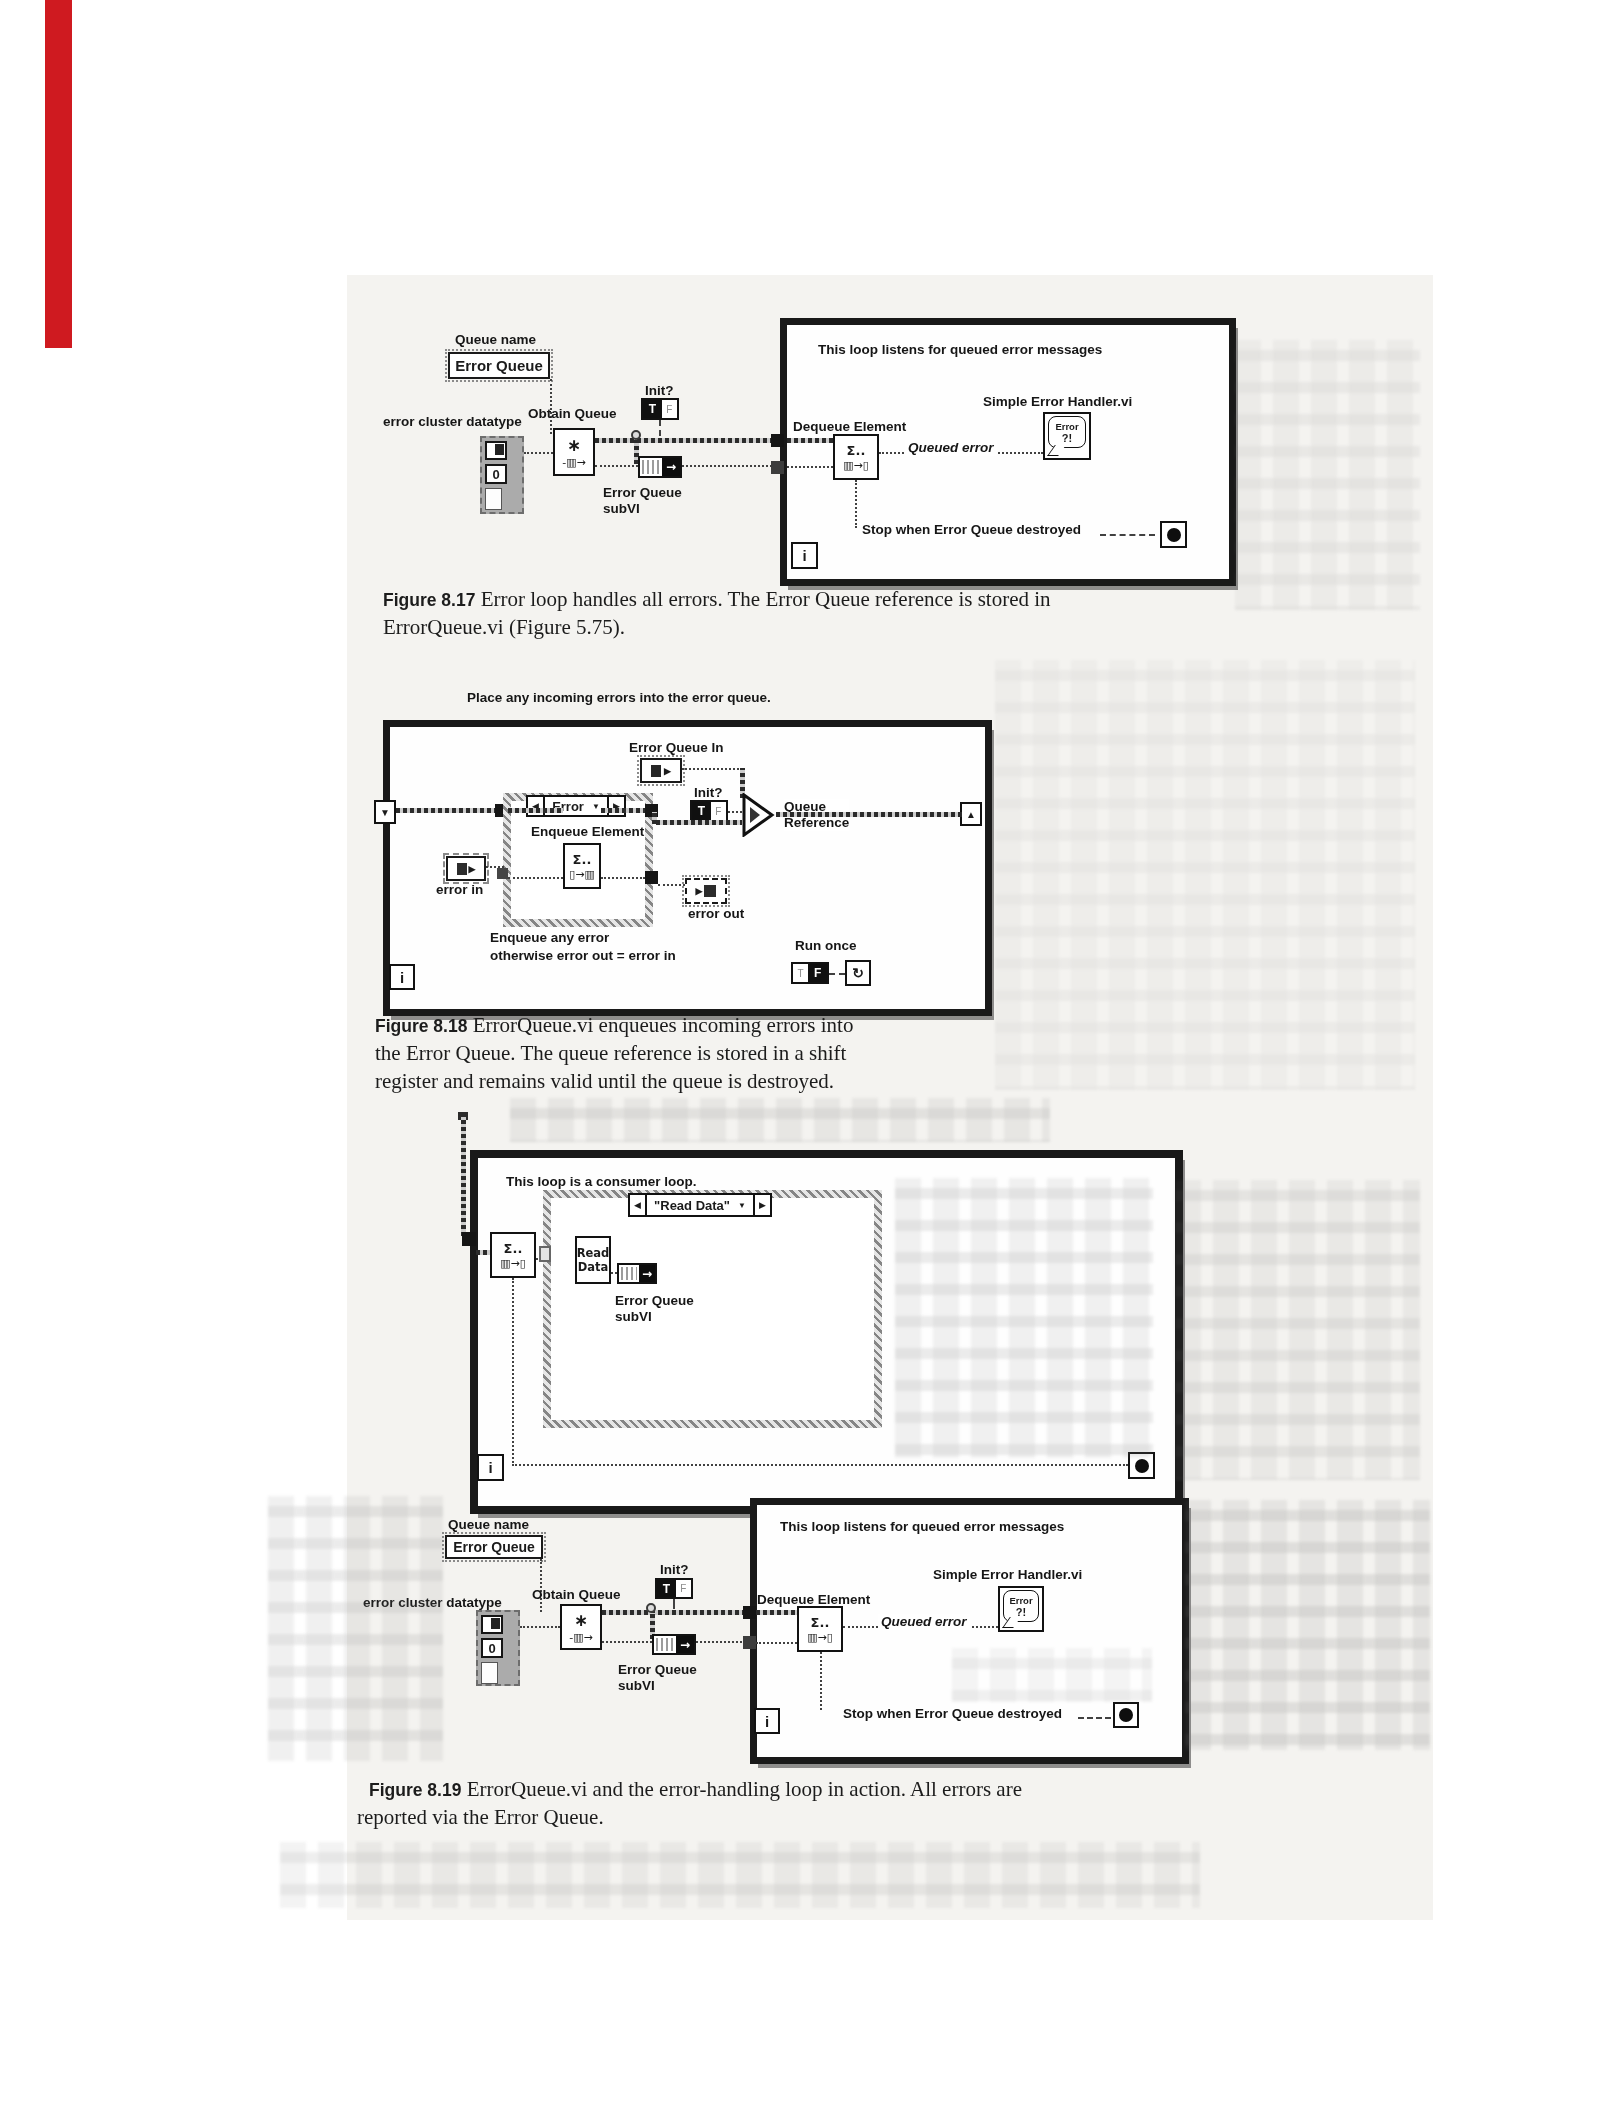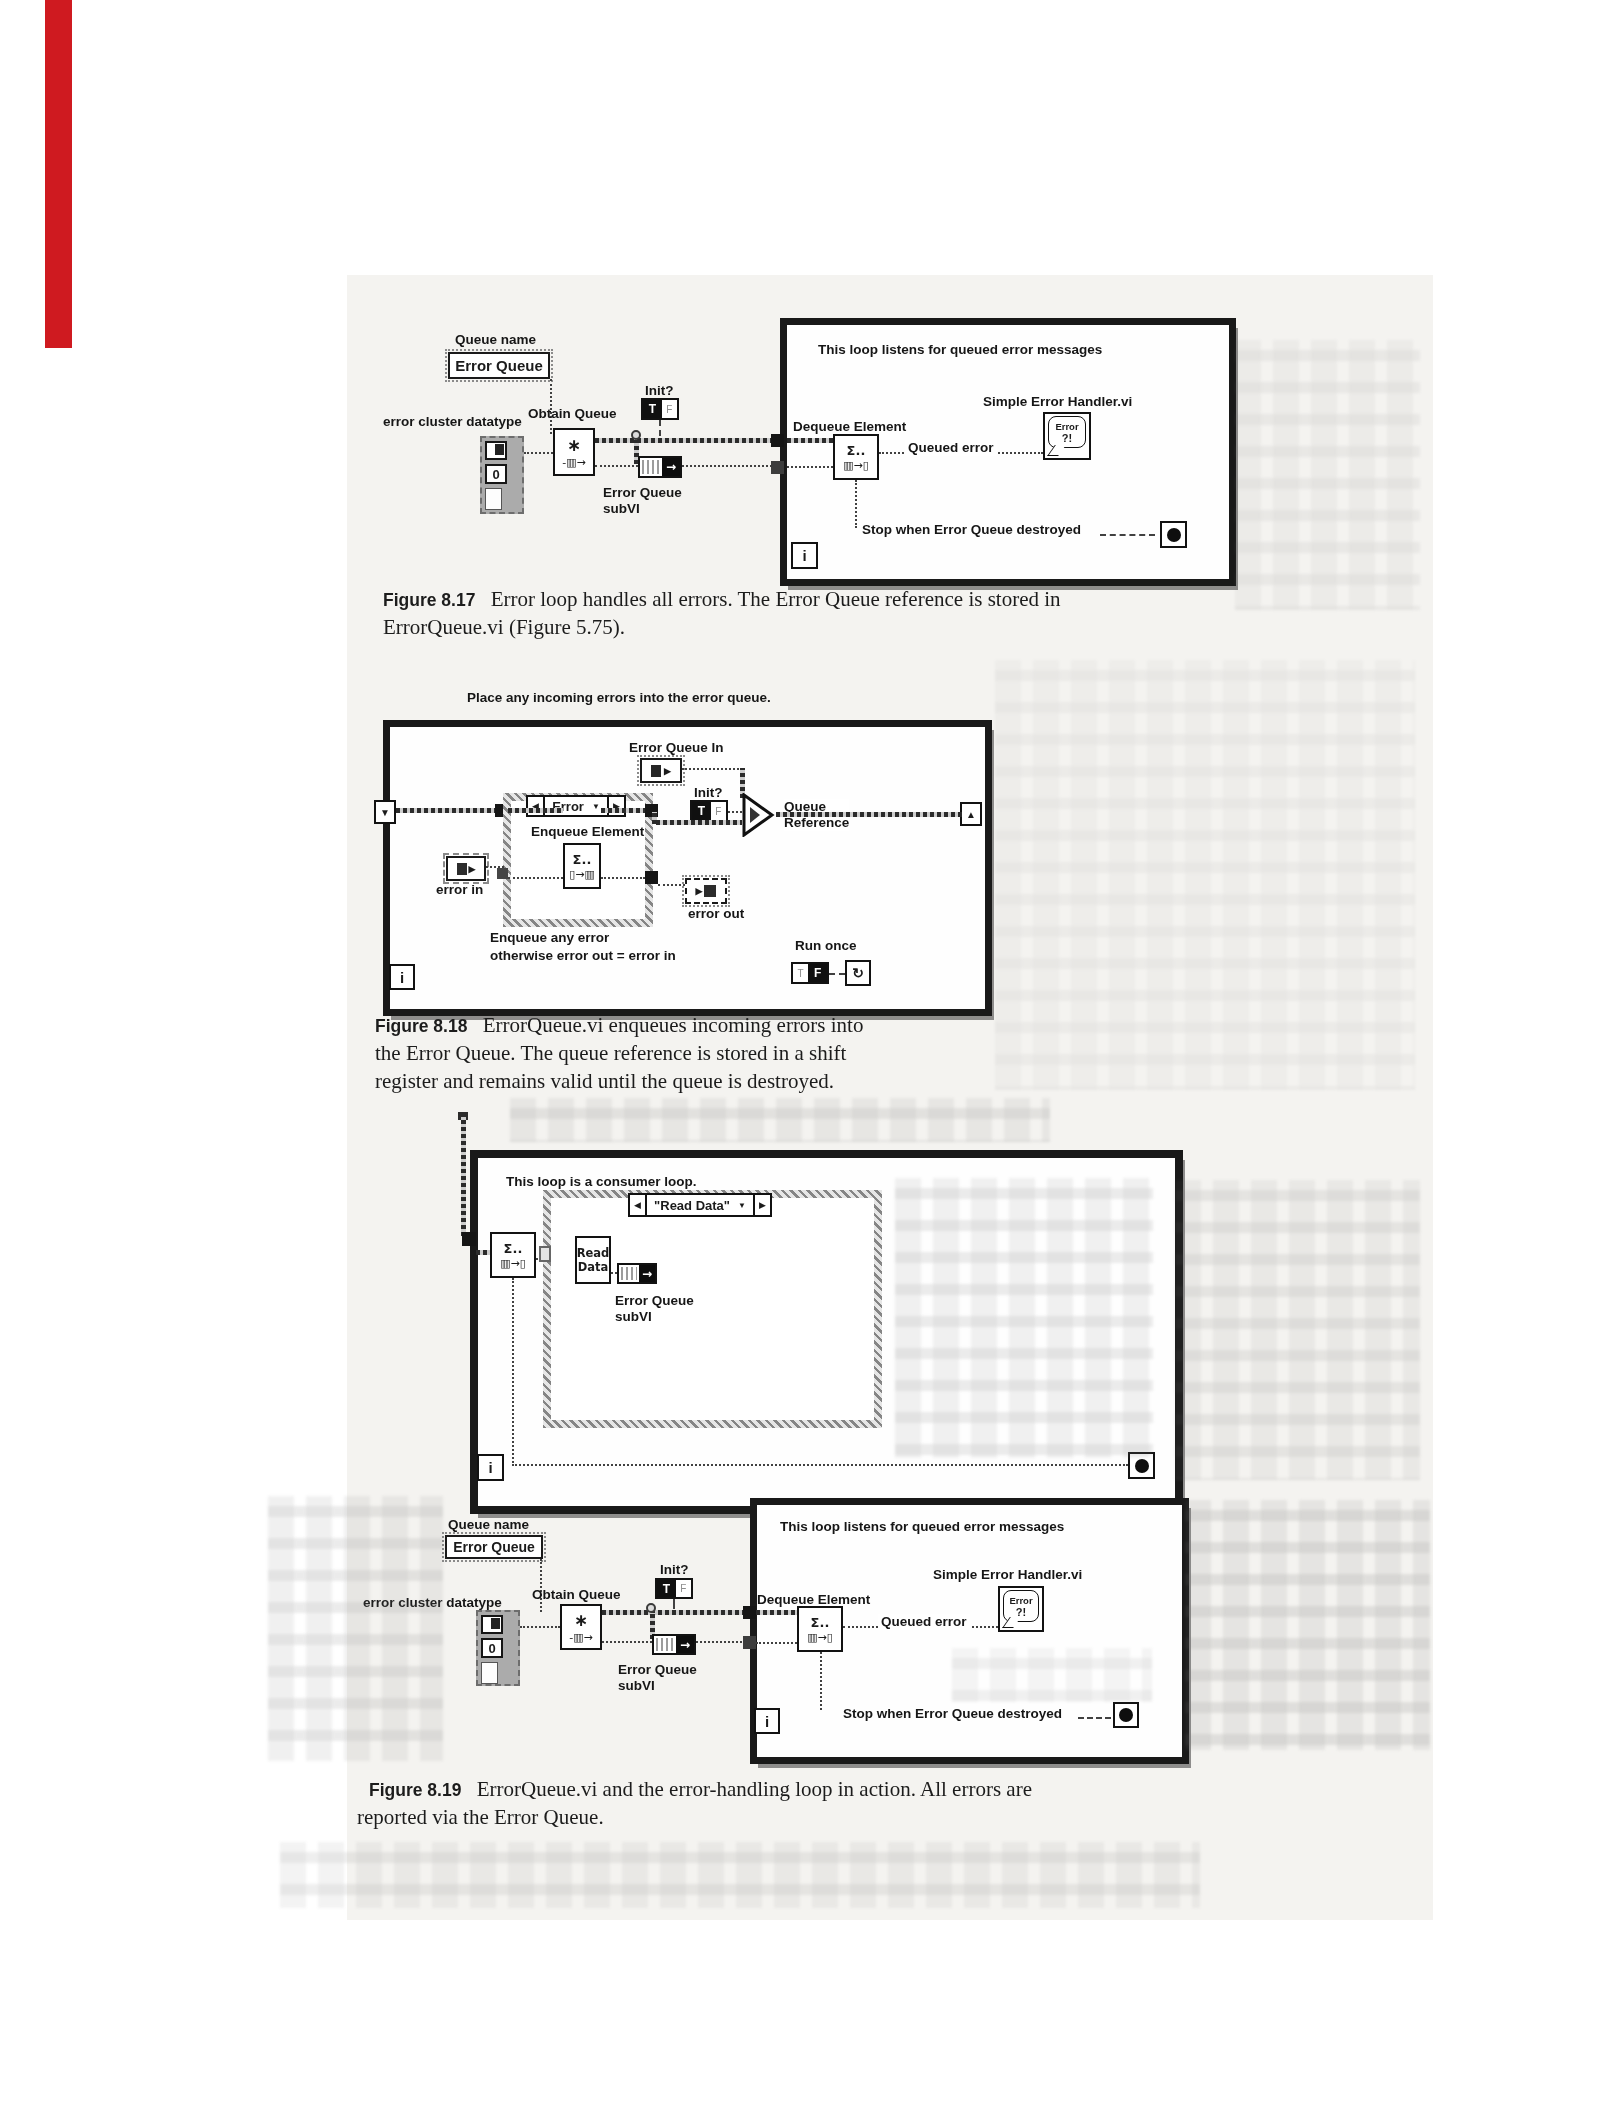--- a/index.html
+++ b/index.html
@@ -2,21 +2,21 @@
 <html><head>
 <meta charset="utf-8">
 <style>
   html,body{margin:0;padding:0;background:#fff;}
   #root{position:relative;width:1600px;height:2128px;background:#ffffff;overflow:hidden;
         font-family:"Liberation Sans",sans-serif;color:#1b1b1b;}
   .abs{position:absolute;}
   .scan{background:#f4f3f0;}
   
   .lbl{position:absolute;font:bold 13.5px/1.18 "Liberation Sans",sans-serif;color:#161616;white-space:nowrap;}
-  .lbl.onwire{background:#fff;padding:0 3px;}
+  .lbl.onwire{background:#fff;padding:0 3px;font-style:italic;}
   
   .wire-h{position:absolute;border-top:2.5px dotted #414141;height:0;}
   .wire-v{position:absolute;border-left:2.5px dotted #414141;width:0;}
   .braid-h{position:absolute;height:5px;background:repeating-linear-gradient(90deg,#2b2b2b 0 4px,#cdcdcd 4px 7px);}
   .braid-v{position:absolute;width:5px;background:repeating-linear-gradient(0deg,#2b2b2b 0 4px,#cdcdcd 4px 7px);}
   
   .loop{position:absolute;border:7px solid #191919;background:#fefefe;
         box-shadow:5px 7px 0 -3px rgba(40,40,40,.5);}
   .loop8{border-width:8px;}
   
@@ -59,21 +59,21 @@
   
   .seh{position:absolute;background:#fff;border:2px solid #121212;box-sizing:border-box;}
   .seh .bub{position:absolute;left:3px;top:2px;right:3px;height:30px;border:1.5px solid #111;border-radius:8px;
             display:flex;flex-direction:column;align-items:center;justify-content:center;line-height:1;}
   .seh .bub b{font:bold 9.5px "Liberation Sans",sans-serif;}
   .seh .bub i{font:bold 11px "Liberation Sans",sans-serif;font-style:normal;}
   .seh .tail{position:absolute;left:6px;bottom:2px;width:10px;height:10px;border-left:1.5px solid #111;border-bottom:1.5px solid #111;
              transform:skew(-35deg);background:#fff;}
   
   .cap-line{position:absolute;font:21px/1.3 "Liberation Serif",serif;color:#1c1c1c;white-space:nowrap;}
-  .cap-tag{font:bold 17.5px "Liberation Sans",sans-serif;margin-right:10px;}
+  .cap-tag{font:bold 17.5px "Liberation Sans",sans-serif;margin-right:0;}
   
   .ghost{position:absolute;filter:blur(1.4px);
     background:repeating-linear-gradient(180deg,rgba(120,120,120,0) 0 9px,rgba(110,110,110,.4) 9px 20px,rgba(120,120,120,0) 20px 31px);}
   .ghost.words{background:
     repeating-linear-gradient(90deg,rgba(110,110,110,.28) 0 26px,rgba(110,110,110,0) 26px 38px),
     repeating-linear-gradient(180deg,rgba(120,120,120,0) 0 10px,rgba(110,110,110,.38) 10px 21px,rgba(120,120,120,0) 21px 32px);}
   .knob{position:absolute;width:10px;height:10px;border:2px solid #3a3a3a;border-radius:50%;background:#ddd;box-sizing:border-box;}
   .stopdot{width:14px;height:14px;border-radius:50%;background:#0e0e0e;}
 </style>
 </head>

